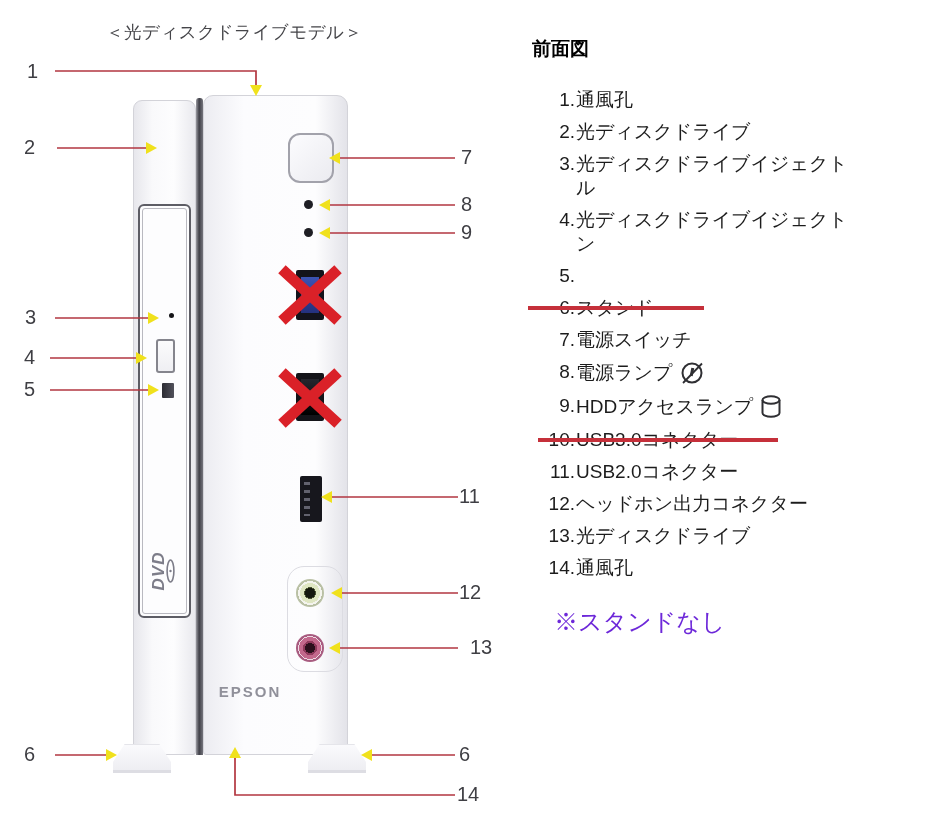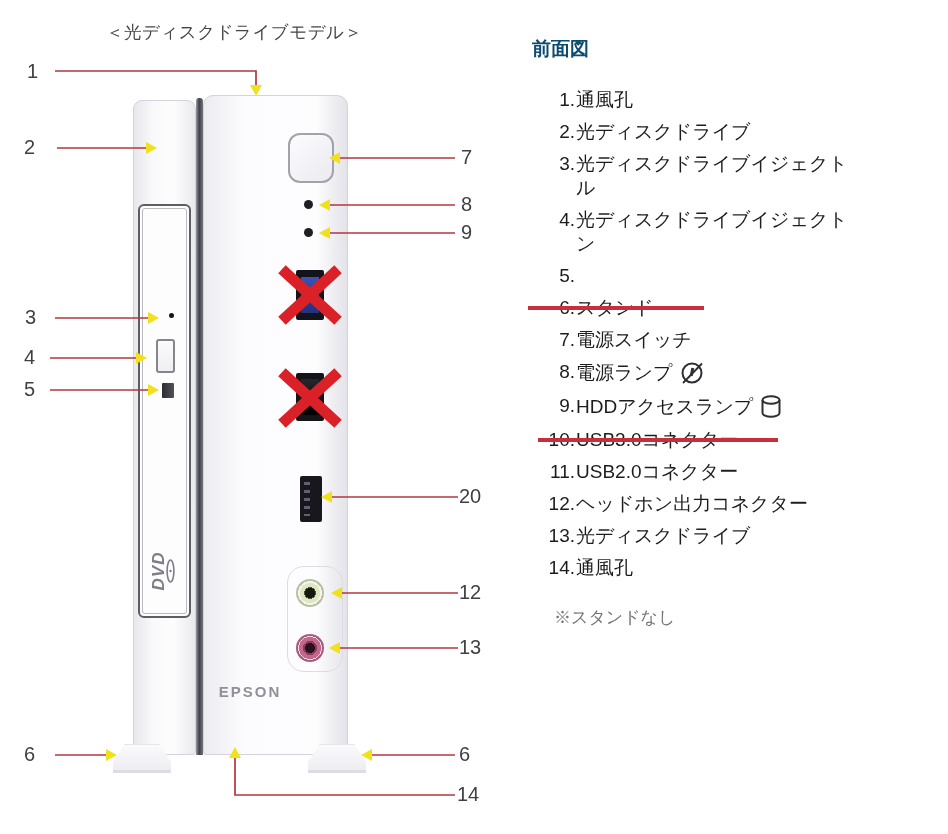--- a/index.html
+++ b/index.html
@@ -99,30 +99,30 @@
   .cnum{font-size:20px;line-height:22px;color:#3f3f44;}
 
   
   .overlay{left:0;top:0;pointer-events:none;}
   .cline{stroke:var(--callout-line,#b23640);stroke-width:1.7;fill:none;}
   .marker{fill:var(--callout-marker,#f0e11c);stroke:none;}
   .cross{stroke:var(--cross,#da2128);stroke-width:11;stroke-linecap:square;fill:none;}
 
   
   .legend{left:532px;top:36px;width:412px;}
-  .legend-heading{font-size:19px;font-weight:bold;color:#0c4a6e;margin:0 0 26px 0;}
+  .legend-heading{font-size:19px;font-weight:bold;color:#000000;margin:0 0 26px 0;}
   .legend-list{list-style:none;margin:0;padding:0;font-size:19px;}
   .lg-item{display:flex;margin-bottom:8px;line-height:24px;position:relative;}
   .lg-item .num{flex:none;width:43px;text-align:right;}
   .lg-item .txt{margin-left:1px;white-space:pre-line;}
   .lg-item .txt svg{vertical-align:-7px;margin-left:7px;}
   .strike{position:absolute;height:4px;background:var(--strike,#c5303a);top:10px;}
   .strike.s6{left:-4px;width:176px;}
   .strike.s10{left:6px;width:240px;}
-  .legend-note{font-size:17px;margin:26px 0 0 22px;color:#737373;}
+  .legend-note{font-size:24px;margin:26px 0 0 22px;color:#6d28d9;}
 </style>
 </head>
 <body>
 
 <div class="page">
 
   <span class="abs diagram-title">＜光ディスクドライブモデル＞</span>
 
   <div class="abs left-unit"></div>
   <div class="abs unit-seam"></div>
@@ -205,23 +205,23 @@
   <span class="abs cnum" style="left:27px;top:60px;">1</span>
   <span class="abs cnum" style="left:24px;top:136px;">2</span>
   <span class="abs cnum" style="left:25px;top:306px;">3</span>
   <span class="abs cnum" style="left:24px;top:346px;">4</span>
   <span class="abs cnum" style="left:24px;top:378px;">5</span>
   <span class="abs cnum" style="left:24px;top:743px;">6</span>
   <span class="abs cnum" style="left:459px;top:743px;">6</span>
   <span class="abs cnum" style="left:461px;top:146px;">7</span>
   <span class="abs cnum" style="left:461px;top:193px;">8</span>
   <span class="abs cnum" style="left:461px;top:221px;">9</span>
-  <span class="abs cnum" style="left:459px;top:485px;">20</span>
+  <span class="abs cnum" style="left:459px;top:485px;">11</span>
   <span class="abs cnum" style="left:459px;top:581px;">12</span>
-  <span class="abs cnum" style="left:459px;top:636px;">13</span>
+  <span class="abs cnum" style="left:470px;top:636px;">13</span>
   <span class="abs cnum" style="left:457px;top:783px;">14</span>
 
   <div class="abs legend">
     <div class="legend-heading">前面図</div>
     <ul class="legend-list">
         <li class="lg-item">
           <span class="num">1.</span>
           <span class="txt">通風孔</span>
         </li>
         <li class="lg-item">

